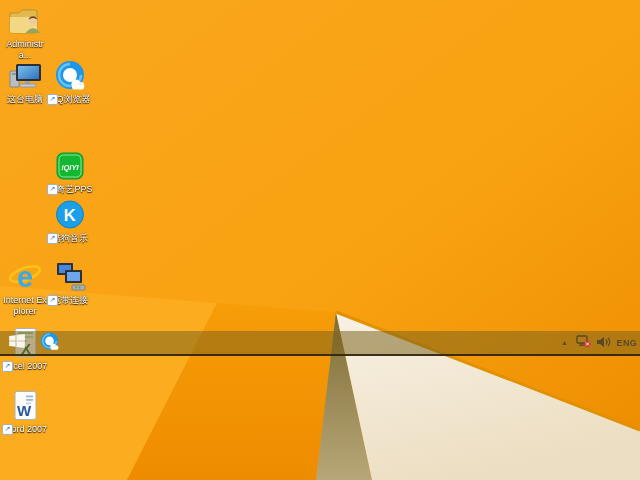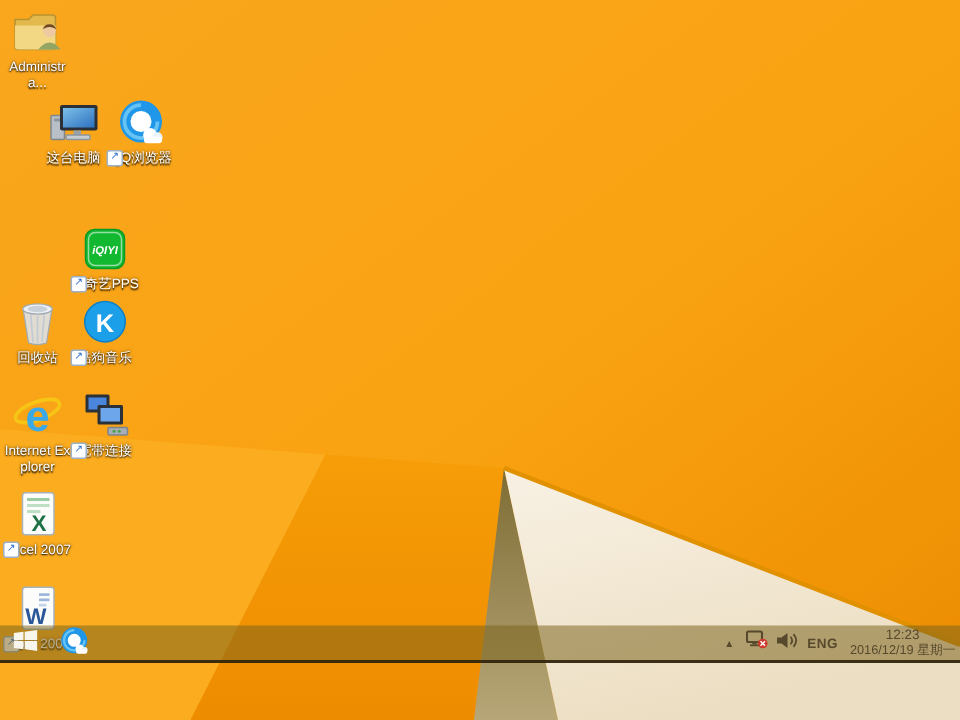--- a/index.html
+++ b/index.html
@@ -1,31 +1,31 @@
 <!DOCTYPE html>
 <html><head>
 <meta charset="utf-8">
 <style>
   html,body{margin:0;padding:0;}
   body{width:640px;height:480px;overflow:hidden;position:relative;
        font-family:"Liberation Sans","DejaVu Sans",sans-serif;background:#000;}
-  #screen{position:absolute;inset:0;width:640px;height:442px;}
+  #screen{position:absolute;inset:0;width:640px;height:356px;}
   #wallpaper{position:absolute;inset:0;}
 
   
   .dicon{position:absolute;width:46px;text-align:center;cursor:default;}
   .dicon .img{width:36px;height:34px;margin:0 auto;position:relative;}
   .dicon .lbl{font-size:9px;line-height:10.5px;color:#fff;margin-top:1px;
       text-shadow:0 1px 1px rgba(0,0,0,.85),0 0 2px rgba(0,0,0,.7);
       word-break:break-all;}
   .shortcut-badge{position:absolute;left:0;bottom:0;width:9px;height:9px;
       background:#fff;border-radius:2px;border:0.5px solid #9db2c8;
       font-size:7px;line-height:8px;color:#2f6fd1;text-align:center;}
   .c1{left:2px;} .c2{left:47px;}
-  .r1{top:4px;} .r2{top:65px;margin-left:24px;} .r3{top:149px;} .r4{top:198px;}
+  .r1{top:4px;} .r2{top:59px;} .r3{top:149px;} .r4{top:198px;}
   .r5{top:260px;} .r6{top:326px;} .r7{top:389px;}
 
   
   #taskbar{position:absolute;left:0;right:0;bottom:0;height:23px;
       background:rgba(122,99,29,0.53);
       border-bottom:2px solid rgba(45,34,12,0.9);
       display:flex;align-items:center;}
   .tb-btn{width:34px;height:23px;border:none;background:transparent;
       display:flex;align-items:center;justify-content:center;padding:0;}
   #tray{margin-left:auto;display:flex;align-items:center;gap:6px;
@@ -123,33 +123,20 @@
       <svg width="34" height="34" viewBox="0 0 34 34">
         <rect x="4" y="4" width="26" height="26" rx="6" fill="#12B830" stroke="#0B9A25"></rect>
         <rect x="6" y="6" width="22" height="22" rx="4.5" fill="none" stroke="#ffffff" stroke-opacity=".55"></rect>
         <text x="17" y="20.5" font-size="7.5" font-weight="bold" font-style="italic" text-anchor="middle" fill="#fff" font-family="Liberation Sans, sans-serif">iQIYI</text>
       </svg>
     </div>
     <div class="shortcut-badge">↗</div>
     <div class="lbl">爱奇艺PPS</div>
   </div>
 
-  <div class="dicon c1 r4">
-    <div class="img">
-      <svg width="34" height="34" viewBox="0 0 34 34">
-        <path d="M7.5 8.5 L11 30.5 Q17 33 23 30.5 L26.5 8.5 Q17 13 7.5 8.5 Z" fill="#DDE4EA" fill-opacity=".88" stroke="#9FA9B2" stroke-width=".8"></path>
-        <path d="M12.5 11.5 L14 30" stroke="#C2CBD3" stroke-width="1.2" fill="none"></path>
-        <path d="M17 12.5 L17 31" stroke="#C2CBD3" stroke-width="1.2" fill="none"></path>
-        <path d="M21.5 11.5 L20 30" stroke="#C2CBD3" stroke-width="1.2" fill="none"></path>
-        <ellipse cx="17" cy="8" rx="9.8" ry="3.4" fill="#EDF1F5" stroke="#9FA9B2" stroke-width=".8"></ellipse>
-        <ellipse cx="17" cy="8" rx="6.6" ry="2.1" fill="#C8D1D9"></ellipse>
-      </svg>
-    </div>
-    <div class="lbl">回收站</div>
-  </div>
 
   <div class="dicon c2 r4">
     <div class="img">
       <svg width="34" height="34" viewBox="0 0 34 34">
         <circle cx="17" cy="16.5" r="13.5" fill="#1A9FE8"></circle>
         <circle cx="17" cy="16.5" r="13.5" fill="none" stroke="#0E7FC4" stroke-width="1"></circle>
         <text x="17" y="23" font-size="17" font-weight="bold" text-anchor="middle" fill="#fff" font-family="Liberation Sans, sans-serif">K</text>
       </svg>
     </div>
     <div class="shortcut-badge">↗</div>
@@ -261,21 +248,15 @@
             <path d="M9 3.5 q2.2 2.5 0 5" stroke="#57492C" stroke-width="1.2" fill="none"></path>
             <path d="M11 1.8 q3.6 4.2 0 8.4" stroke="#57492C" stroke-width="1.2" fill="none"></path>
           </svg>
         </span>
       </div>
 
       <div class="tray-item" id="tray-lang">
         <span>ENG</span>
       </div>
 
-      <div class="tray-item" id="tray-clock">
-        <div>
-          <div id="tray-time">12:23</div>
-          <div id="tray-date">2016/12/19 星期一</div>
-        </div>
-      </div>
     </div>
   </div>
 </div>
 
 </body></html>

